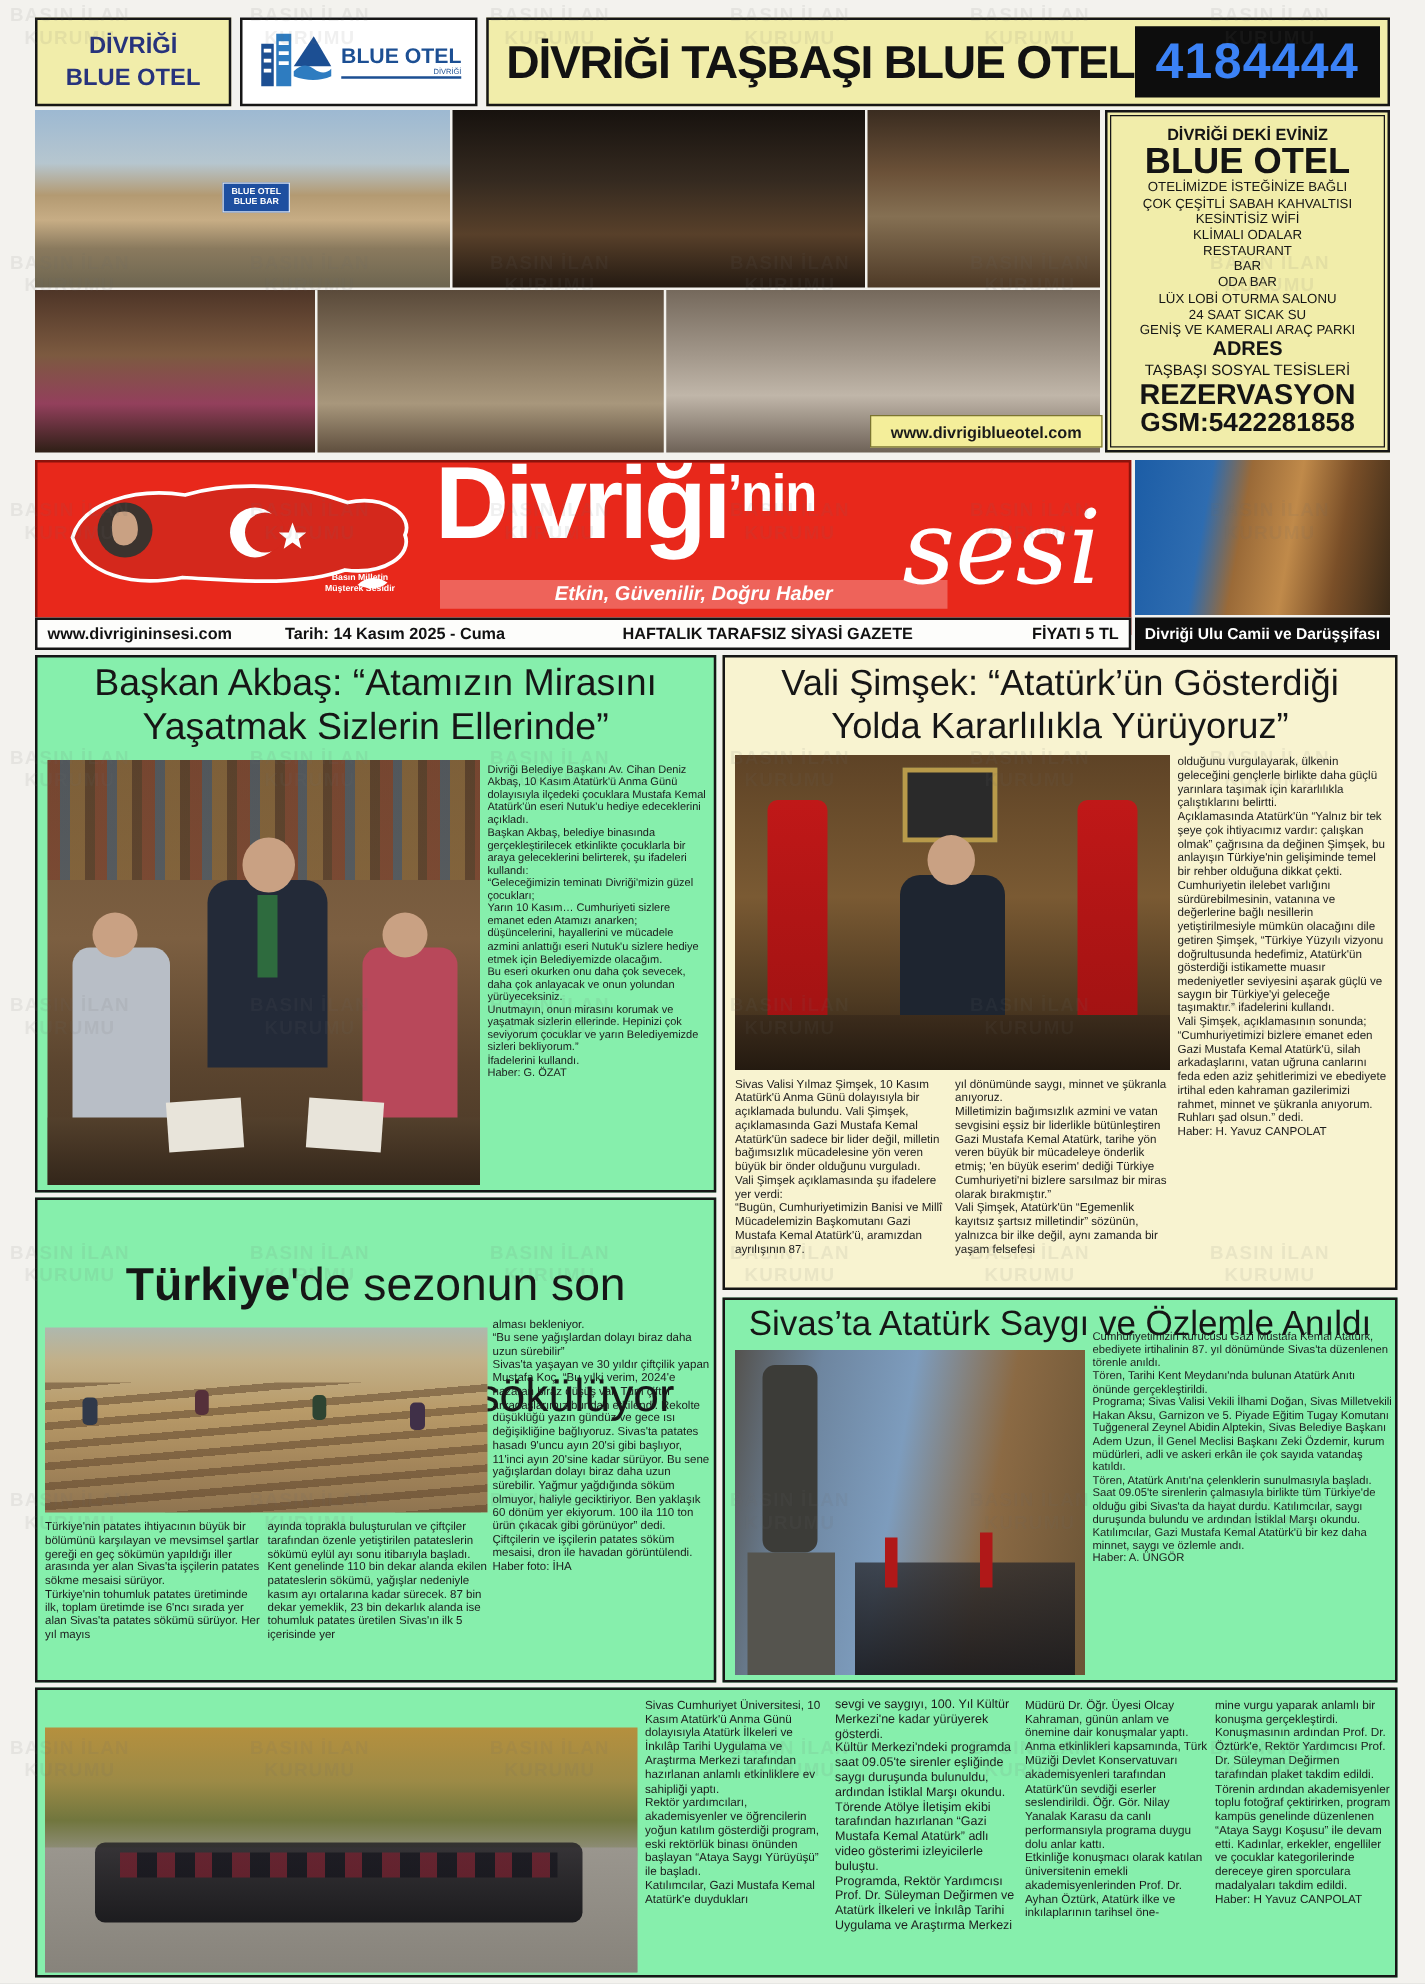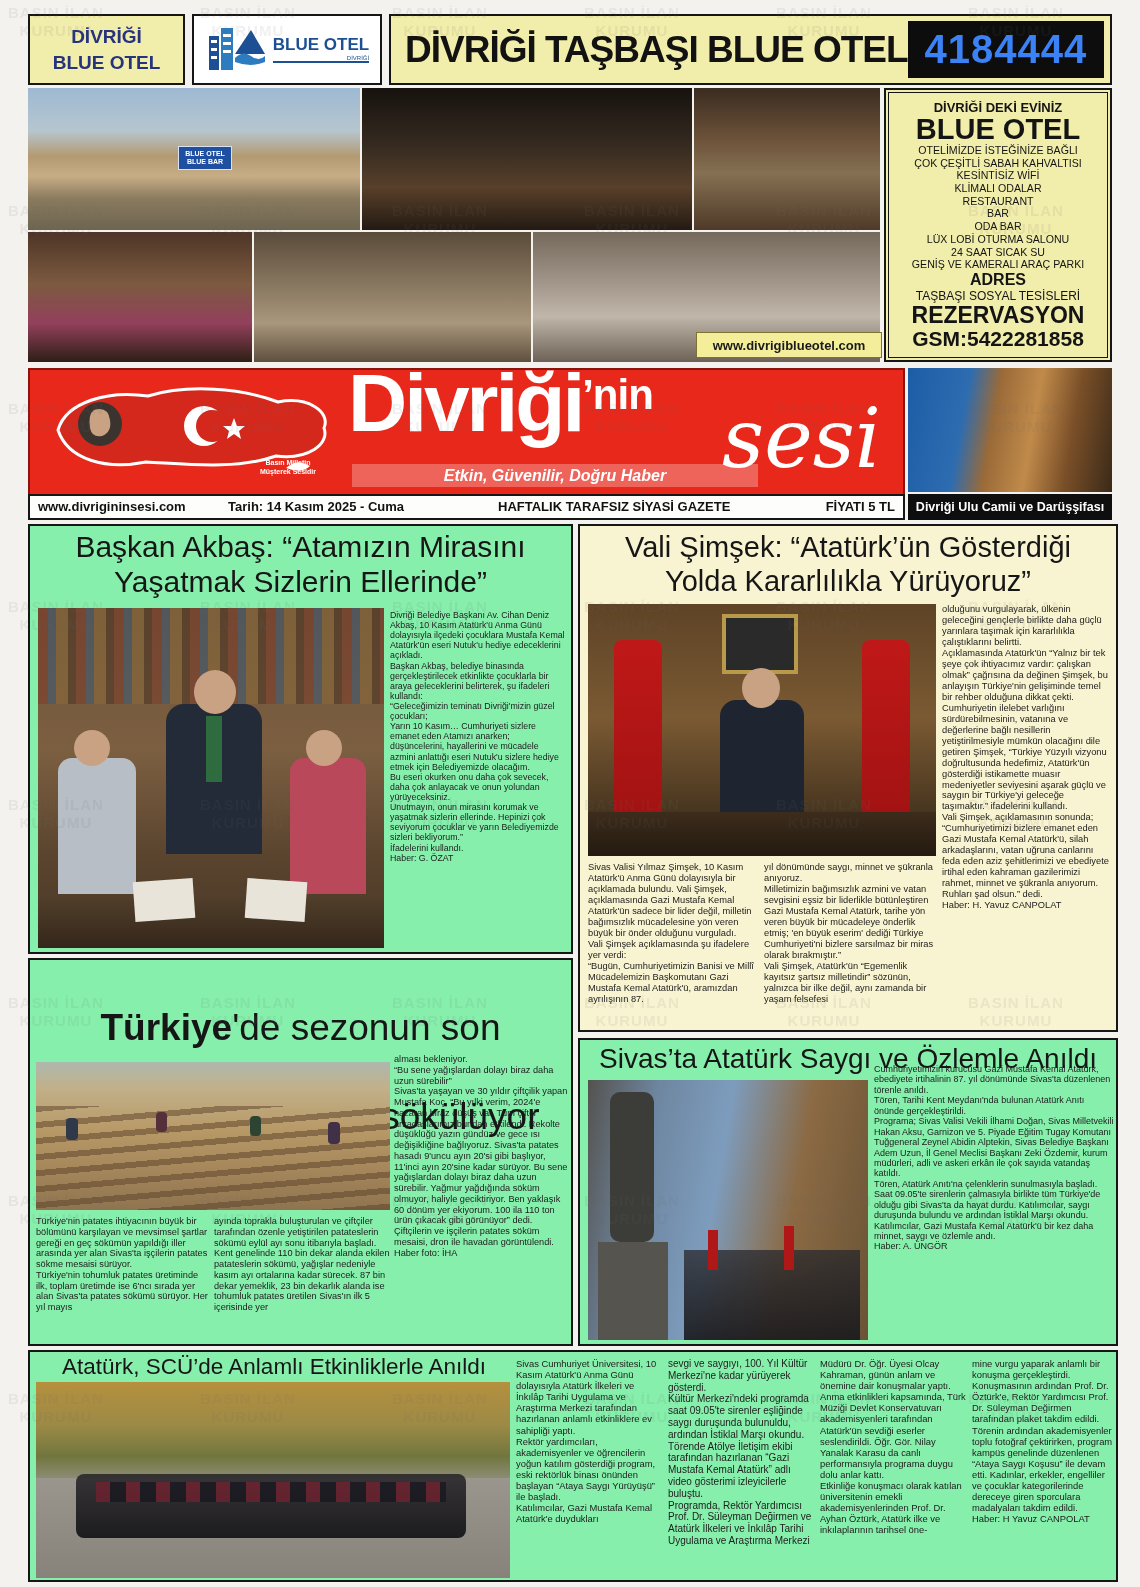--- a/index.html
+++ b/index.html
@@ -261,21 +261,20 @@
     </div>
     <div class="body-col" style="left:294px;top:24px;width:240px;height:278px;font-size:9px;line-height:1.16;">Cumhuriyetimizin kurucusu Gazi Mustafa Kemal Atatürk, ebediyete irtihalinin 87. yıl dönümünde Sivas'ta düzenlenen törenle anıldı.
 Tören, Tarihi Kent Meydanı'nda bulunan Atatürk Anıtı önünde gerçekleştirildi.
 Programa; Sivas Valisi Vekili İlhami Doğan, Sivas Milletvekili Hakan Aksu, Garnizon ve 5. Piyade Eğitim Tugay Komutanı Tuğgeneral Zeynel Abidin Alptekin, Sivas Belediye Başkanı Adem Uzun, İl Genel Meclisi Başkanı Zeki Özdemir, kurum müdürleri, adli ve askeri erkân ile çok sayıda vatandaş katıldı.
 Tören, Atatürk Anıtı'na çelenklerin sunulmasıyla başladı. Saat 09.05'te sirenlerin çalmasıyla birlikte tüm Türkiye'de olduğu gibi Sivas'ta da hayat durdu. Katılımcılar, saygı duruşunda bulundu ve ardından İstiklal Marşı okundu.
 Katılımcılar, Gazi Mustafa Kemal Atatürk'ü bir kez daha minnet, saygı ve özlemle andı.
 Haber: A. ÜNGÖR</div>
   </div>
 
   <div class="article" style="left:28px;top:1350px;width:1090px;height:232px;">
-    <div class="headline" style="left:10px;top:2px;width:468px;right:auto;font-size:22.5px;white-space:nowrap;">Atatürk, SCÜ’de Anlamlı Etkinliklerle Anıldı</div>
     <div class="aph aph-scu" style="left:6px;top:30px;width:474px;height:196px;">
       <div class="shape" style="left:0;top:96px;width:100%;height:100px;background:linear-gradient(180deg,#9a968e,#87837b);"></div>
       <div class="shape" style="left:40px;top:92px;width:390px;height:64px;background:linear-gradient(180deg,rgba(30,28,34,.8),rgba(16,16,20,.9));border-radius:8px;"></div>
       <div class="shape" style="left:60px;top:100px;width:350px;height:20px;background:repeating-linear-gradient(90deg,#7a1f2e 0 14px,#14141c 14px 30px);opacity:.7;"></div>
     </div>
     <div class="body-col" style="left:486px;top:6px;width:146px;height:222px;font-size:9.4px;line-height:1.18;">Sivas Cumhuriyet Üniversitesi, 10 Kasım Atatürk'ü Anma Günü dolayısıyla Atatürk İlkeleri ve İnkılâp Tarihi Uygulama ve Araştırma Merkezi tarafından hazırlanan anlamlı etkinliklere ev sahipliği yaptı.
 Rektör yardımcıları, akademisyenler ve öğrencilerin yoğun katılım gösterdiği program, eski rektörlük binası önünden başlayan “Ataya Saygı Yürüyüşü” ile başladı.
 Katılımcılar, Gazi Mustafa Kemal Atatürk'e duydukları</div>
     <div class="body-col" style="left:638px;top:6px;width:146px;height:222px;font-size:10px;line-height:1.18;">sevgi ve saygıyı, 100. Yıl Kültür Merkezi'ne kadar yürüyerek gösterdi.
 Kültür Merkezi'ndeki programda saat 09.05'te sirenler eşliğinde saygı duruşunda bulunuldu, ardından İstiklal Marşı okundu. Törende Atölye İletişim ekibi tarafından hazırlanan “Gazi Mustafa Kemal Atatürk” adlı video gösterimi izleyicilerle buluştu.

